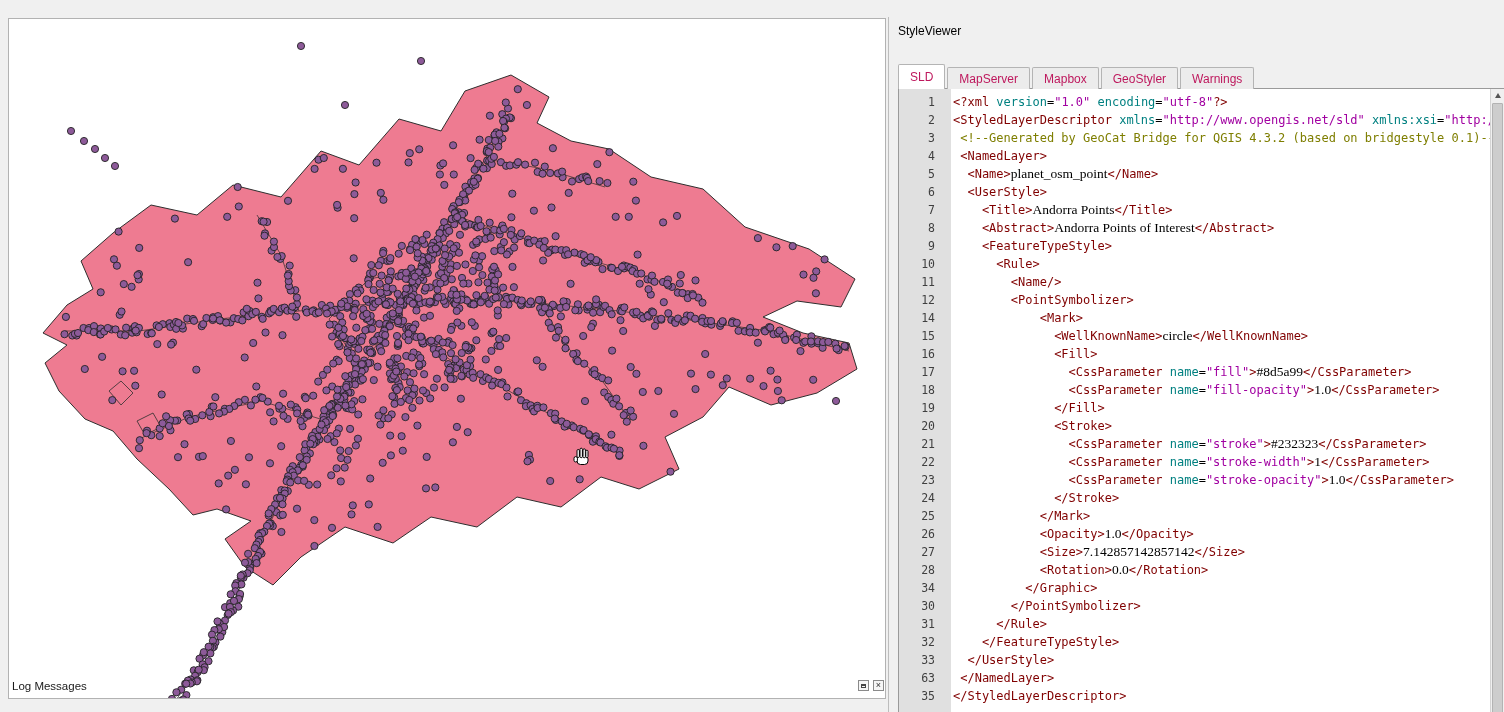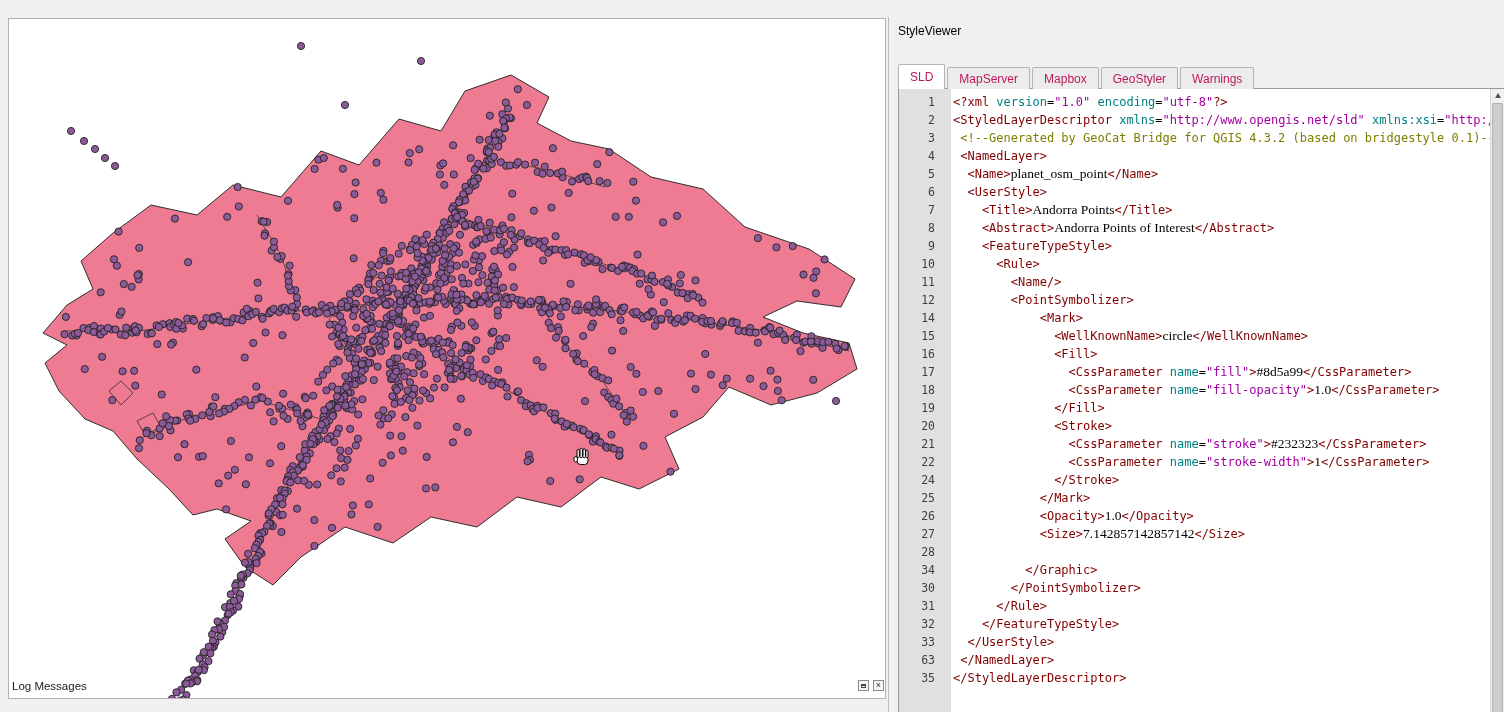--- a/index.html
+++ b/index.html
@@ -1642,25 +1642,26 @@
           <div class="code-line"><span class="lnum">12</span><span class="ctext"><span class="tk-g">        &lt;PointSymbolizer&gt;</span></span></div>
           <div class="code-line"><span class="lnum">14</span><span class="ctext"><span class="tk-g">            &lt;Mark&gt;</span></span></div>
           <div class="code-line"><span class="lnum">15</span><span class="ctext"><span class="tk-g">              &lt;WellKnownName&gt;</span><span class="tk-t">circle</span><span class="tk-g">&lt;/WellKnownName&gt;</span></span></div>
           <div class="code-line"><span class="lnum">16</span><span class="ctext"><span class="tk-g">              &lt;Fill&gt;</span></span></div>
           <div class="code-line"><span class="lnum">17</span><span class="ctext"><span class="tk-g">                &lt;CssParameter </span><span class="tk-a">name</span><span class="tk-o">=</span><span class="tk-v">"fill"</span><span class="tk-g">&gt;</span><span class="tk-t">#8d5a99</span><span class="tk-g">&lt;/CssParameter&gt;</span></span></div>
           <div class="code-line"><span class="lnum">18</span><span class="ctext"><span class="tk-g">                &lt;CssParameter </span><span class="tk-a">name</span><span class="tk-o">=</span><span class="tk-v">"fill-opacity"</span><span class="tk-g">&gt;</span><span class="tk-t">1.0</span><span class="tk-g">&lt;/CssParameter&gt;</span></span></div>
           <div class="code-line"><span class="lnum">19</span><span class="ctext"><span class="tk-g">              &lt;/Fill&gt;</span></span></div>
           <div class="code-line"><span class="lnum">20</span><span class="ctext"><span class="tk-g">              &lt;Stroke&gt;</span></span></div>
           <div class="code-line"><span class="lnum">21</span><span class="ctext"><span class="tk-g">                &lt;CssParameter </span><span class="tk-a">name</span><span class="tk-o">=</span><span class="tk-v">"stroke"</span><span class="tk-g">&gt;</span><span class="tk-t">#232323</span><span class="tk-g">&lt;/CssParameter&gt;</span></span></div>
           <div class="code-line"><span class="lnum">22</span><span class="ctext"><span class="tk-g">                &lt;CssParameter </span><span class="tk-a">name</span><span class="tk-o">=</span><span class="tk-v">"stroke-width"</span><span class="tk-g">&gt;</span><span class="tk-t">1</span><span class="tk-g">&lt;/CssParameter&gt;</span></span></div>
+          <div class="code-line"><span class="lnum">23</span><span class="ctext"><span class="tk-g">                &lt;CssParameter </span><span class="tk-a">name</span><span class="tk-o">=</span><span class="tk-v">"stroke-opacity"</span><span class="tk-g">&gt;</span><span class="tk-t">1.0</span><span class="tk-g">&lt;/CssParameter&gt;</span></span></div>
           <div class="code-line"><span class="lnum">24</span><span class="ctext"><span class="tk-g">              &lt;/Stroke&gt;</span></span></div>
           <div class="code-line"><span class="lnum">25</span><span class="ctext"><span class="tk-g">            &lt;/Mark&gt;</span></span></div>
           <div class="code-line"><span class="lnum">26</span><span class="ctext"><span class="tk-g">            &lt;Opacity&gt;</span><span class="tk-t">1.0</span><span class="tk-g">&lt;/Opacity&gt;</span></span></div>
           <div class="code-line"><span class="lnum">27</span><span class="ctext"><span class="tk-g">            &lt;Size&gt;</span><span class="tk-t">7.142857142857142</span><span class="tk-g">&lt;/Size&gt;</span></span></div>
-          <div class="code-line"><span class="lnum">28</span></div>
+          <div class="code-line"><span class="lnum">28</span><span class="ctext"><span class="tk-g">            &lt;Rotation&gt;</span><span class="tk-t">0.0</span><span class="tk-g">&lt;/Rotation&gt;</span></span></div>
           <div class="code-line"><span class="lnum">34</span><span class="ctext"><span class="tk-g">          &lt;/Graphic&gt;</span></span></div>
           <div class="code-line"><span class="lnum">30</span><span class="ctext"><span class="tk-g">        &lt;/PointSymbolizer&gt;</span></span></div>
           <div class="code-line"><span class="lnum">31</span><span class="ctext"><span class="tk-g">      &lt;/Rule&gt;</span></span></div>
           <div class="code-line"><span class="lnum">32</span><span class="ctext"><span class="tk-g">    &lt;/FeatureTypeStyle&gt;</span></span></div>
           <div class="code-line"><span class="lnum">33</span><span class="ctext"><span class="tk-g">  &lt;/UserStyle&gt;</span></span></div>
           <div class="code-line"><span class="lnum">63</span><span class="ctext"><span class="tk-g"> &lt;/NamedLayer&gt;</span></span></div>
           <div class="code-line"><span class="lnum">35</span><span class="ctext"><span class="tk-g">&lt;/StyledLayerDescriptor&gt;</span></span></div>
         </div>
       <div class="vscroll">
         <div class="scroll-arrow up">

